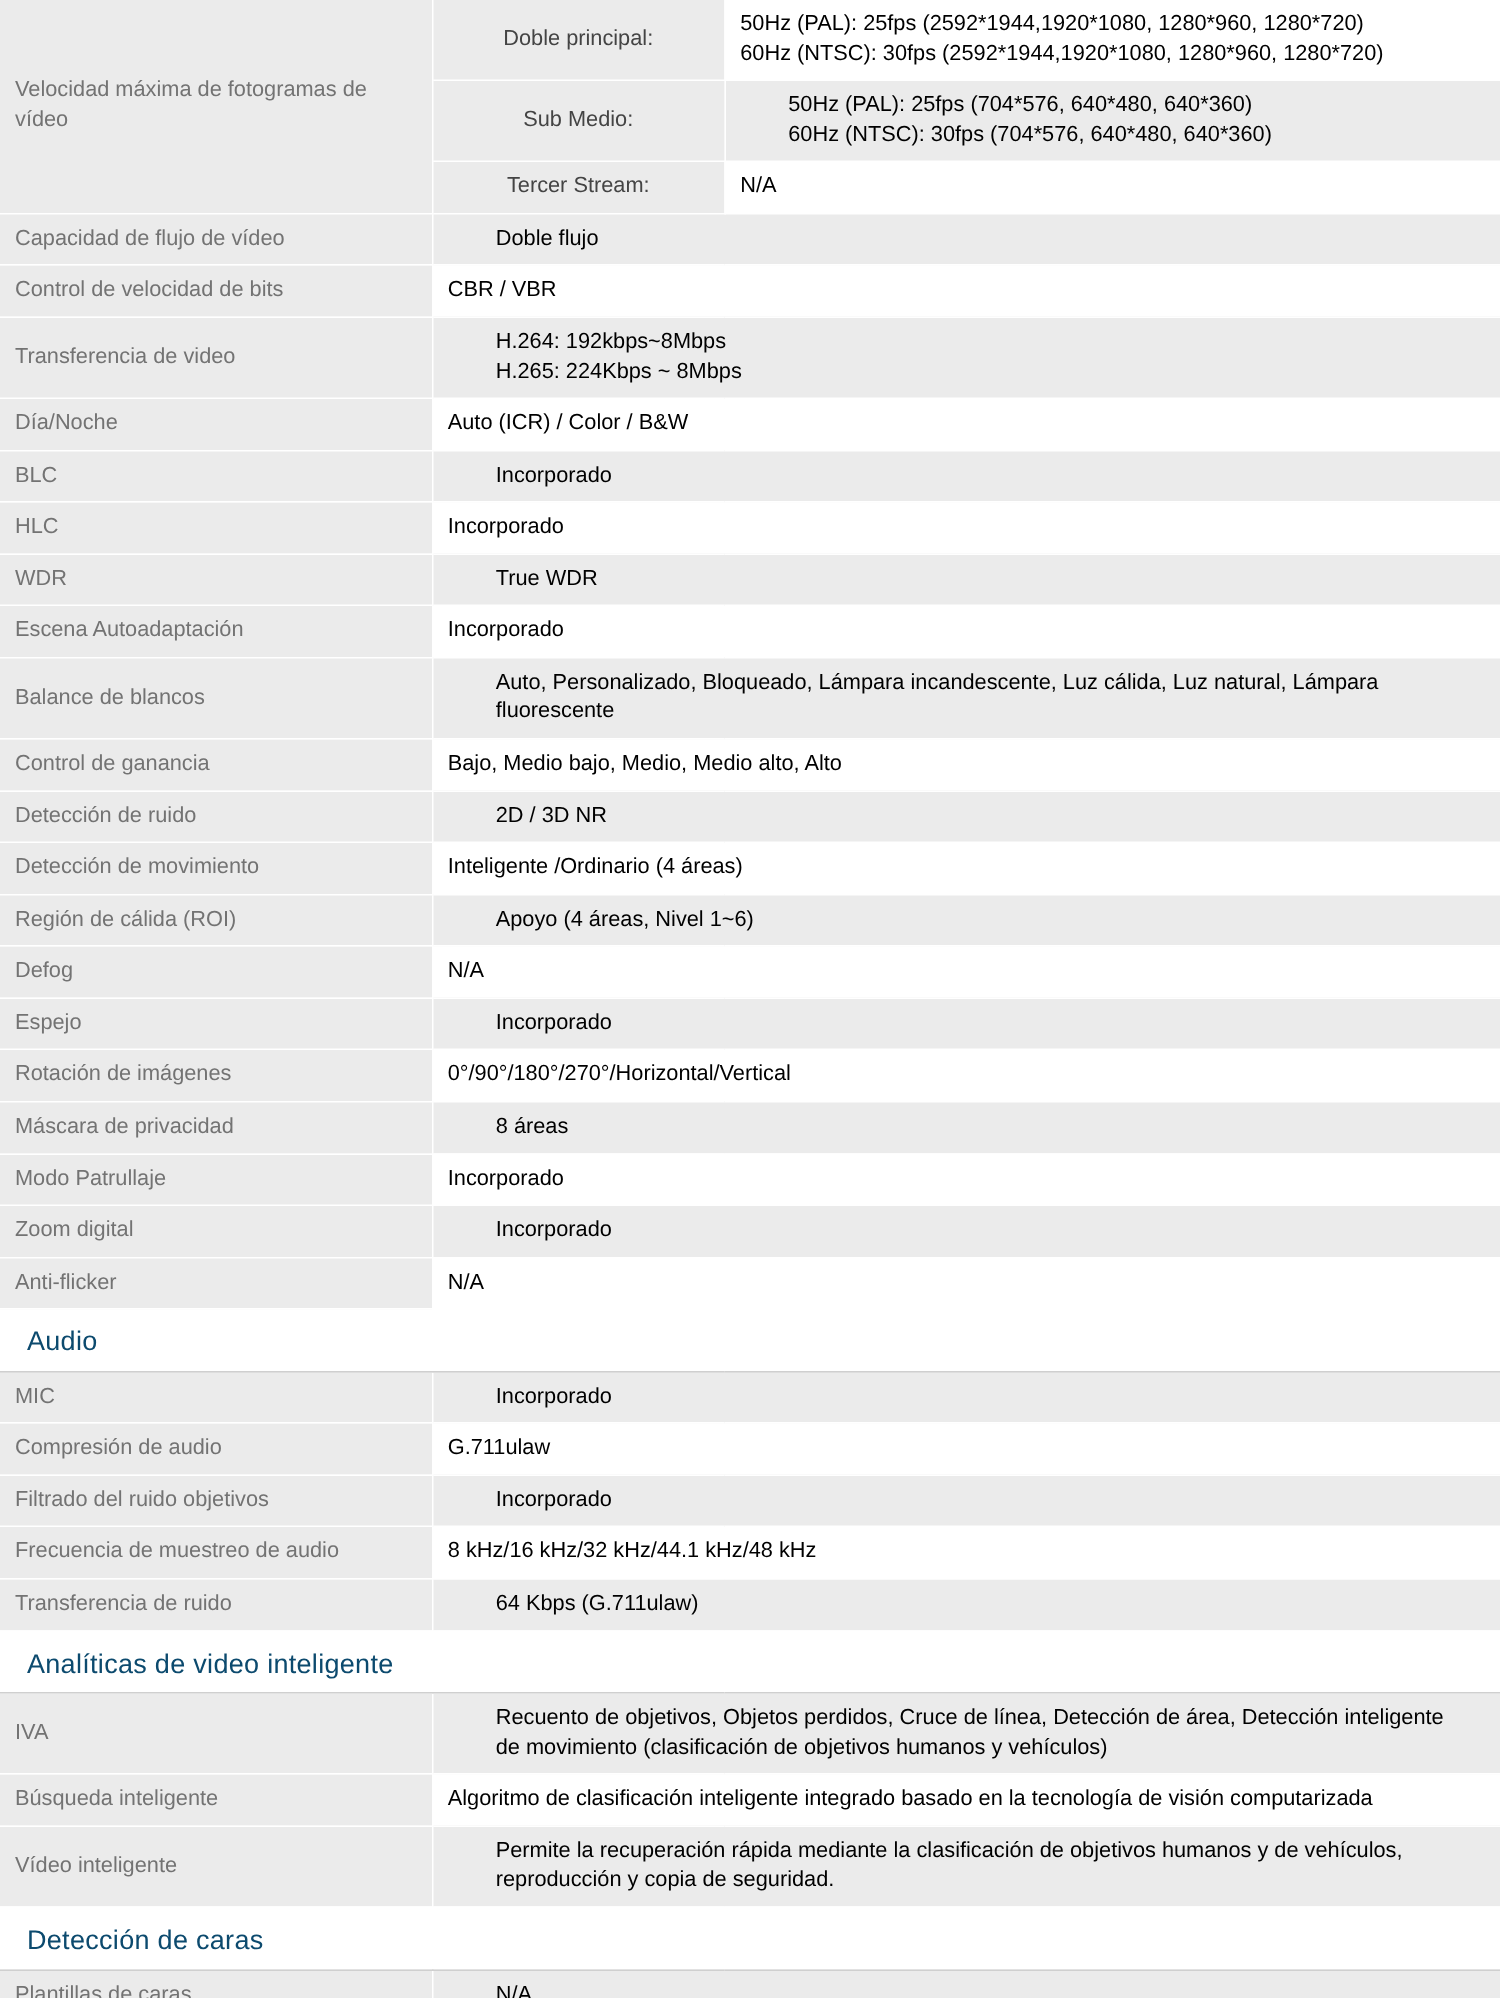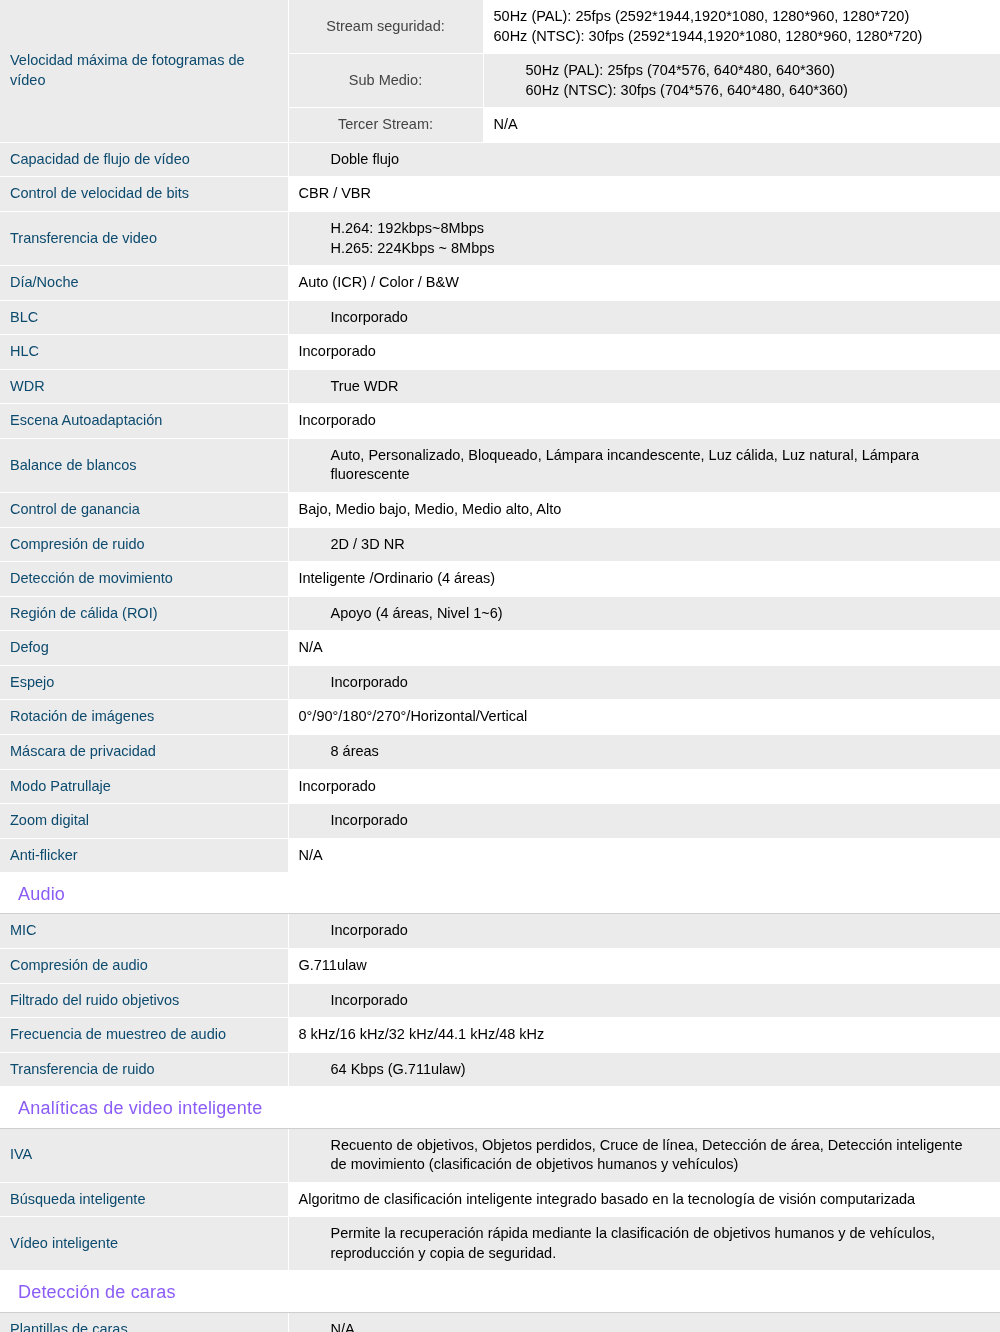--- a/index.html
+++ b/index.html
@@ -25,21 +25,21 @@
     line-height: 1.35;
     border-bottom: 1px solid #ffffff;
   }
   
   col.c-label { width: 288px; }
   col.c-sub   { width: 195px; }
   col.c-value { width: 517px; }
 
   .label {
     background: #ebebeb;
-    color: #0c4a6e;
+    color: #737373;
     padding-left: 18px;
     font-size: 15px;
     border-right: 1px solid #ffffff;
   }
   .sub {
     background: #ebebeb;
     color: #444444;
     text-align: center;
     font-size: 14px;
     border-right: 1px solid #ffffff;
@@ -52,42 +52,42 @@
   .value.alt { background: #ebebeb; padding-left: 42px; }
   .value.plain { background: #ffffff; }
 
   
   .section-row td {
     background: #ffffff;
     border-bottom: 1px solid #cfcfcf;
     padding: 9px 10px 7px 18px;
   }
   .section-title {
-    color: #8b5cf6;
+    color: #0c4a6e;
     font-size: 18px;
     font-weight: normal;
     letter-spacing: 0.2px;
   }
   .multi {
     white-space: pre-line;
   }
 </style>
 </head>
 <body>
 
 <table class="spec-table">
   <colgroup>
     <col class="c-label">
     <col class="c-sub">
     <col class="c-value">
   </colgroup>
   <tbody>
       <tr>
         <td class="label first-group" rowspan="3">Velocidad máxima de fotogramas de vídeo</td>
-        <td class="sub">Stream seguridad:</td>
+        <td class="sub">Doble principal:</td>
         <td class="value multi plain">50Hz (PAL): 25fps (2592*1944,1920*1080, 1280*960, 1280*720)
 60Hz (NTSC): 30fps (2592*1944,1920*1080, 1280*960, 1280*720)</td>
       </tr>
       <tr>
         <td class="sub">Sub Medio:</td>
         <td class="value multi alt">50Hz (PAL): 25fps (704*576, 640*480, 640*360)
 60Hz (NTSC): 30fps (704*576, 640*480, 640*360)</td>
       </tr>
       <tr>
         <td class="sub">Tercer Stream:</td>
@@ -128,21 +128,21 @@
       </tr>
       <tr>
         <td class="label">Balance de blancos</td>
         <td class="value multi alt" colspan="2">Auto, Personalizado, Bloqueado, Lámpara incandescente, Luz cálida, Luz natural, Lámpara fluorescente</td>
       </tr>
       <tr>
         <td class="label">Control de ganancia</td>
         <td class="value multi plain" colspan="2">Bajo, Medio bajo, Medio, Medio alto, Alto</td>
       </tr>
       <tr>
-        <td class="label">Compresión de ruido</td>
+        <td class="label">Detección de ruido</td>
         <td class="value multi alt" colspan="2">2D / 3D NR</td>
       </tr>
       <tr>
         <td class="label">Detección de movimiento</td>
         <td class="value multi plain" colspan="2">Inteligente /Ordinario (4 áreas)</td>
       </tr>
       <tr>
         <td class="label">Región de cálida (ROI)</td>
         <td class="value multi alt" colspan="2">Apoyo (4 áreas, Nivel 1~6)</td>
       </tr>

